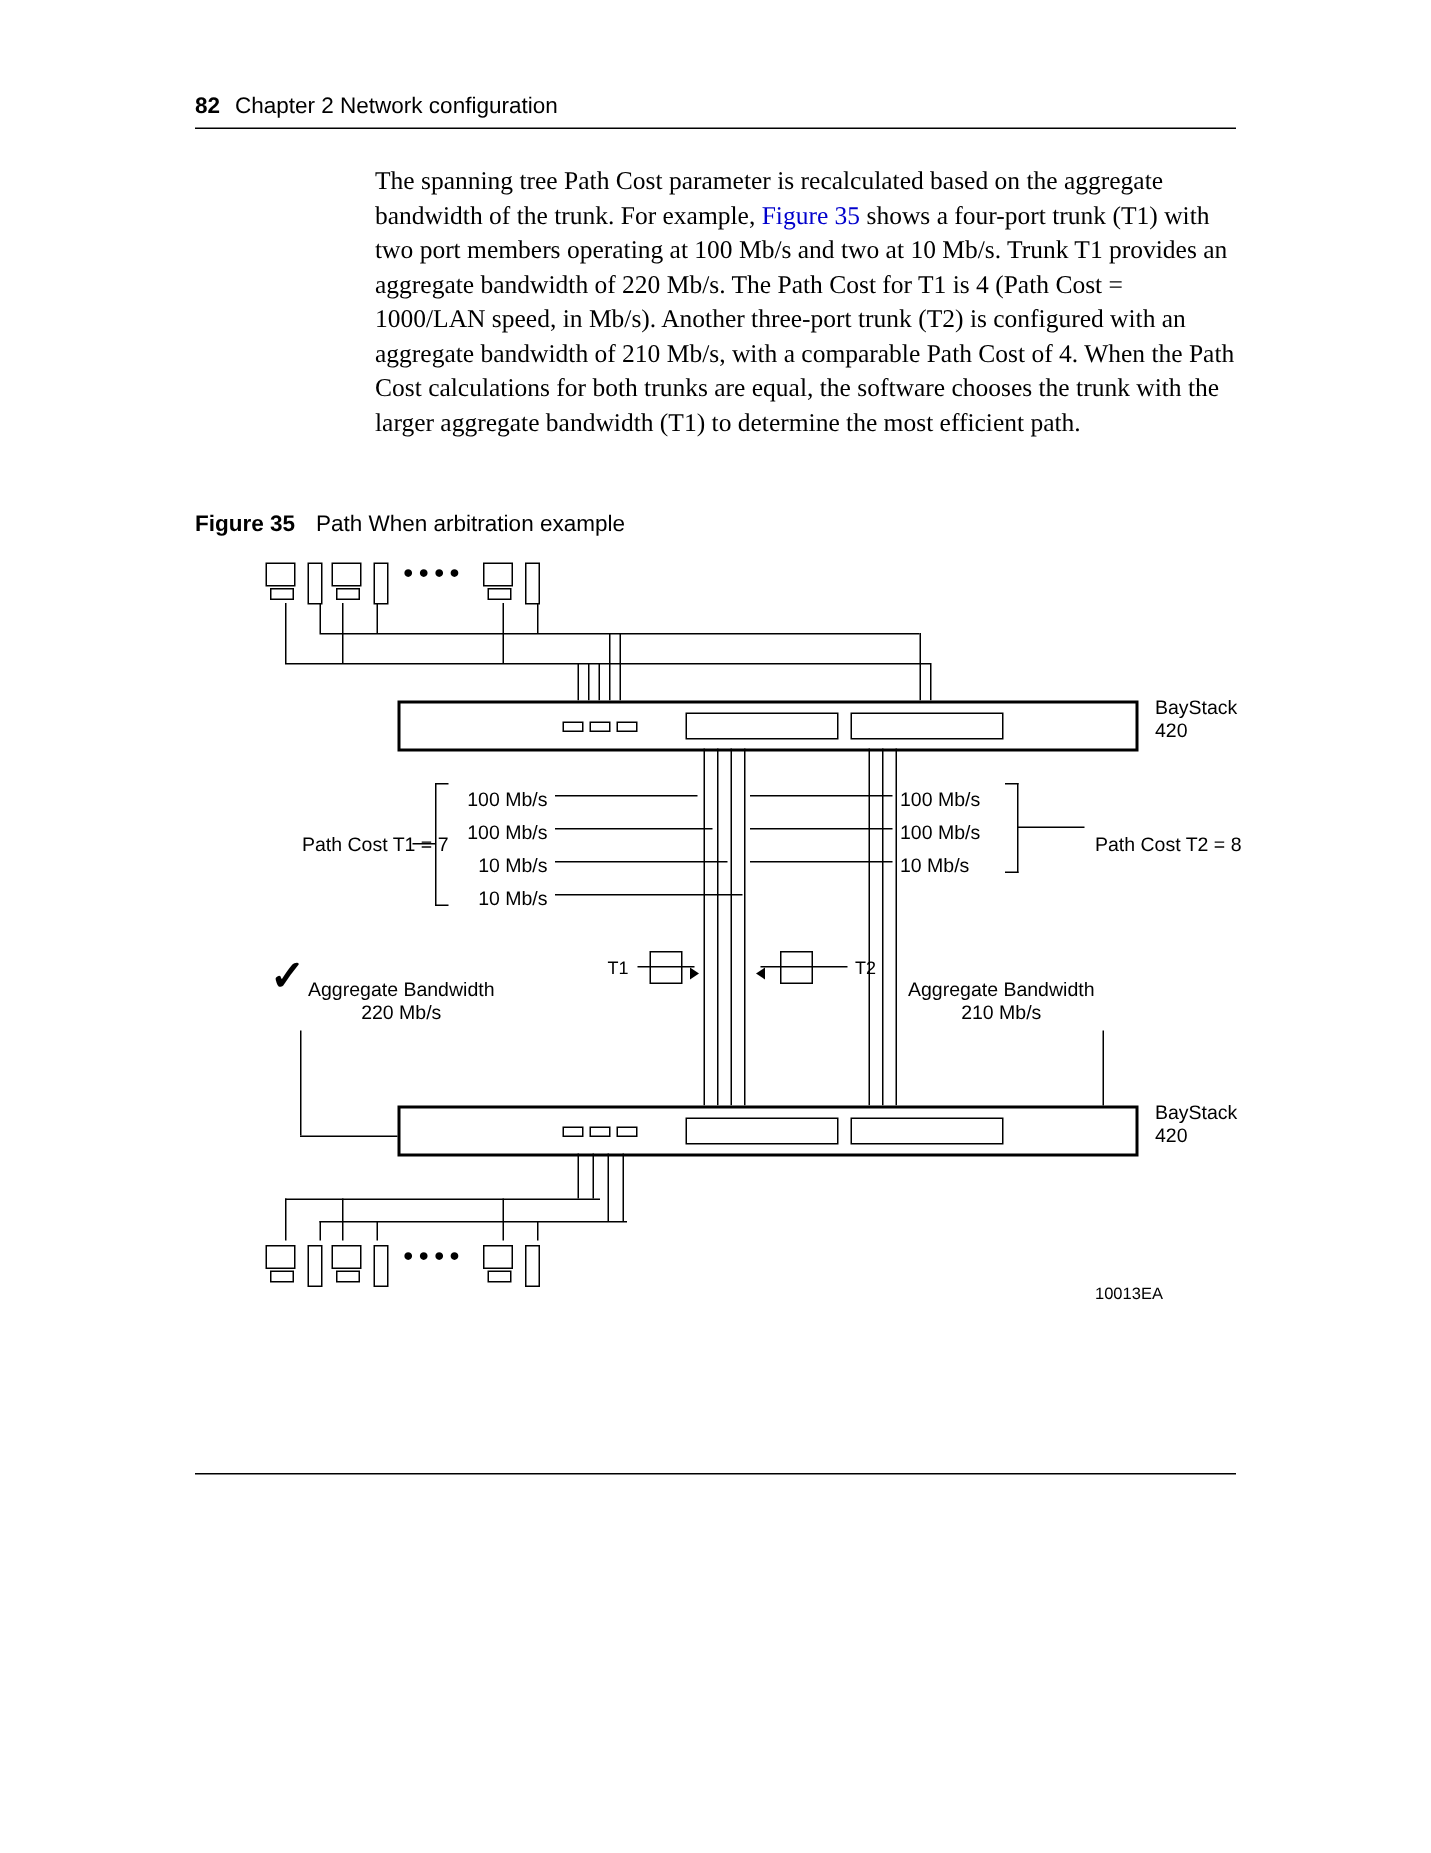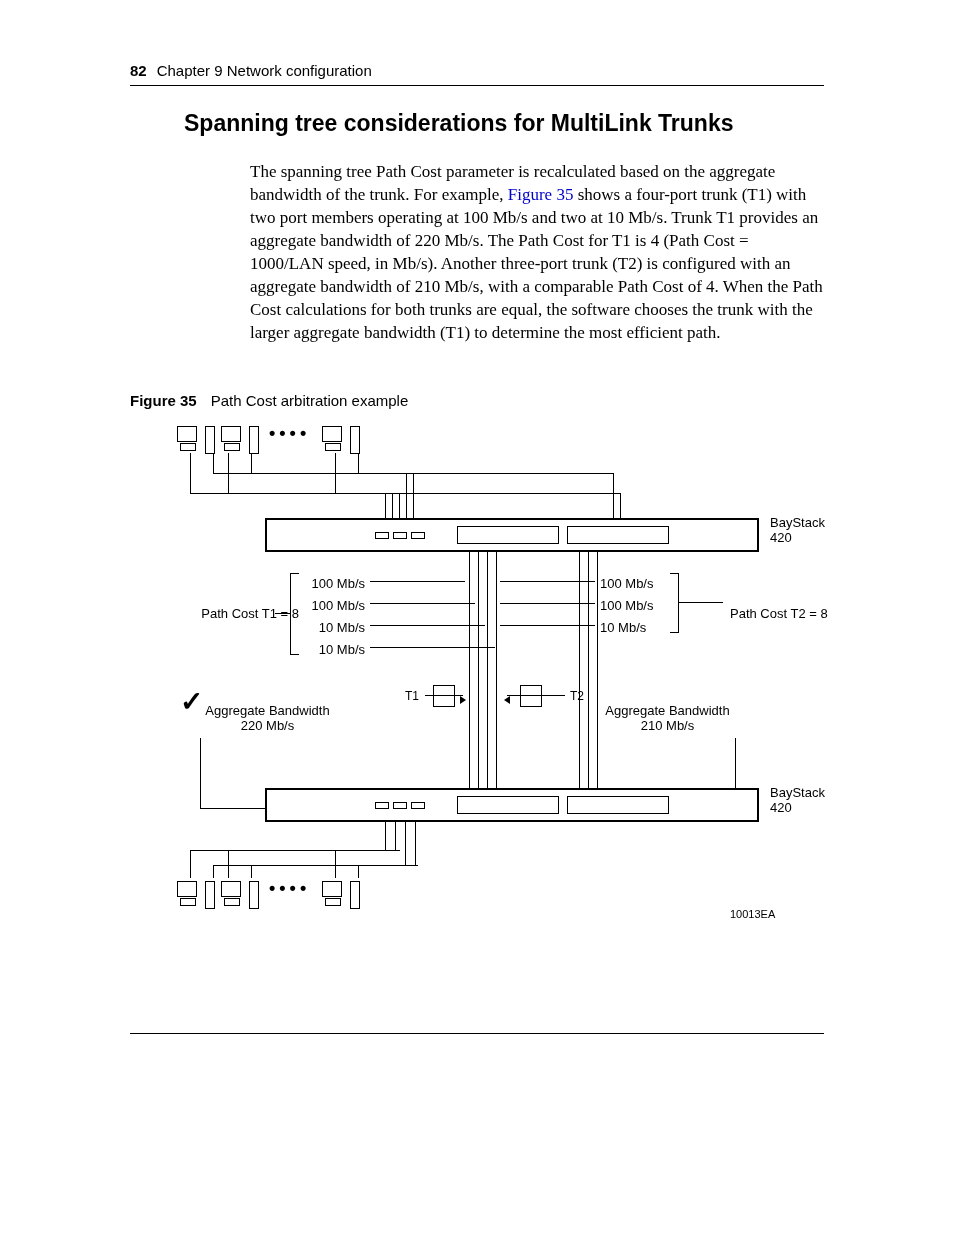--- a/index.html
+++ b/index.html
@@ -249,32 +249,31 @@
     width: 12px; height: 5px;
     border: 1px solid #000;
   }
 </style>
 </head>
 <body>
 
 <div class="page">
   <div class="header-row">
     <span class="header-page">82</span>
-    <span class="header-chapter">Chapter 9  Network configuration</span>
+    <span class="header-chapter">Chapter 2  Network configuration</span>
   </div>
   <hr class="rule">
 
-  <h2 class="h2">Spanning tree considerations for MultiLink Trunks</h2>
 
   <p class="body-text">
     <span>The spanning tree Path Cost parameter is recalculated based on the aggregate bandwidth of the trunk. For example, </span><span class="link">Figure 35</span><span> shows a four-port trunk (T1) with two port members operating at 100 Mb/s and two at 10 Mb/s. Trunk T1 provides an aggregate bandwidth of 220 Mb/s. The Path Cost for T1 is 4 (Path Cost = 1000/LAN speed, in Mb/s). Another three-port trunk (T2) is configured with an aggregate bandwidth of 210 Mb/s, with a comparable Path Cost of 4. When the Path Cost calculations for both trunks are equal, the software chooses the trunk with the larger aggregate bandwidth (T1) to determine the most efficient path.</span>
   </p>
 
   <div class="fig-caption">
-    <span class="fignum">Figure 35</span><span>Path Cost arbitration example</span>
+    <span class="fignum">Figure 35</span><span>Path When arbitration example</span>
   </div>
 
   <div class="diagram">
 
     <div class="computers top">
       <div class="pc"></div>
         <div class="tower"></div>
       <div class="pc"></div>
         <div class="tower"></div>
       <div class="dots">••••</div>
@@ -338,21 +337,21 @@
       <div>100 Mb/s</div>
       <div>100 Mb/s</div>
       <div>10 Mb/s</div>
     </div>
     <div class="h-line" style="left:325px; top:158px; width:95px;"></div>
     <div class="h-line" style="left:325px; top:180px; width:95px;"></div>
     <div class="h-line" style="left:325px; top:202px; width:95px;"></div>
 
     <div class="bracket-left" style="left:115px; top:150px; height:80px;"></div>
     <div class="h-line" style="left:100px; top:190px; width:15px;"></div>
-    <div class="pathcost-left">Path Cost T1 = 8</div>
+    <div class="pathcost-left">Path Cost T1 = 7</div>
 
     <div class="bracket-right" style="left:495px; top:150px; height:58px;"></div>
     <div class="h-line" style="left:503px; top:179px; width:45px;"></div>
     <div class="pathcost-right">Path Cost T2 = 8</div>
 
     <div class="trunk-label trunk-t1">T1</div>
     <div class="h-line arrow-r" style="left:250px; top:273px; width:40px; height:8px; border:none;"></div>
     <div class="h-line" style="left:250px; top:272px; width:38px;"></div>
     <div style="position:absolute; left:258px; top:262px; width:20px; height:20px; border:1px solid #000;"></div>
 

